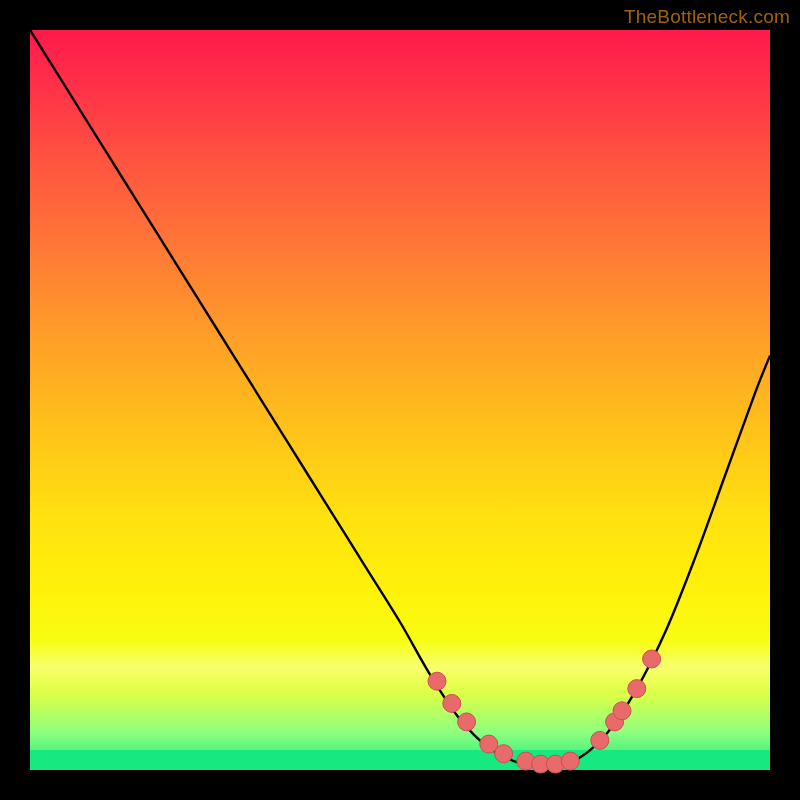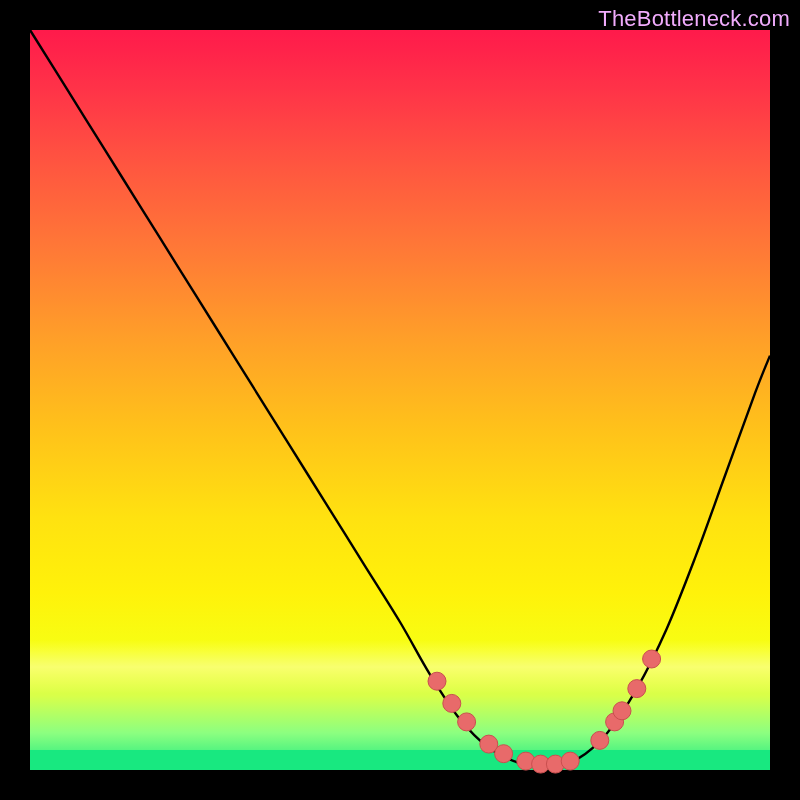--- a/index.html
+++ b/index.html
@@ -54,22 +54,22 @@
   }
   .band-green {
     top: 750px;
     height: 20px;
     background: #18e880;
   }
   .watermark {
     position: absolute;
     top: 6px;
     right: 10px;
-    color: #f0abfc;
-    font-size: 22px;
+    color: #a16207;
+    font-size: 19px;
     letter-spacing: 0.2px;
     user-select: none;
   }
   svg.curve {
     position: absolute;
     left: 30px;
     top: 30px;
     width: 740px;
     height: 740px;
     overflow: visible;

